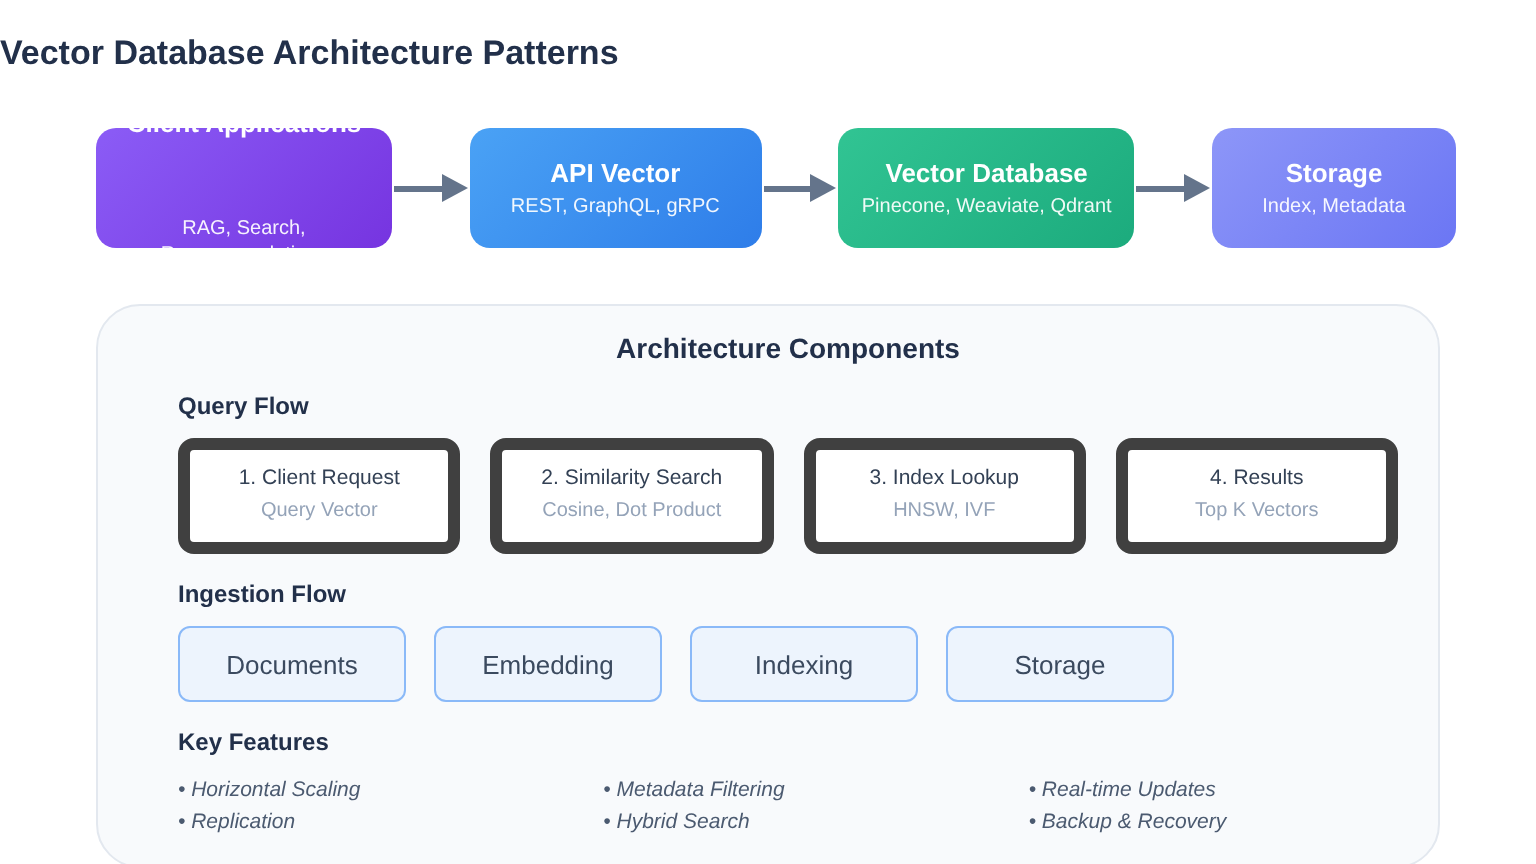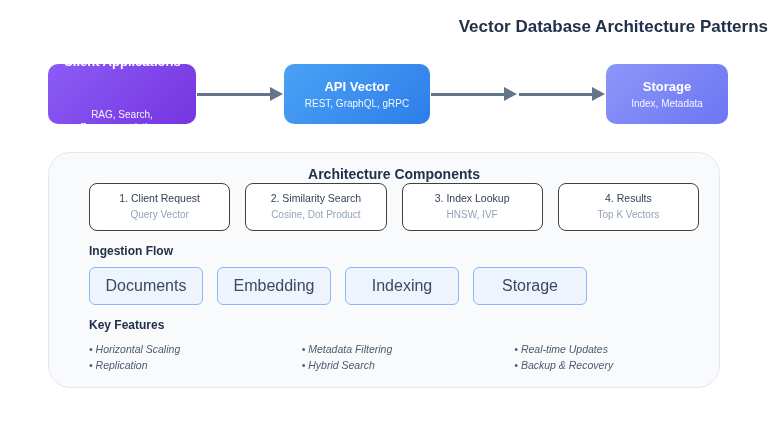--- a/index.html
+++ b/index.html
@@ -6,21 +6,21 @@
   html, body { width: 768px; height: 432px; }
   body {
     font-family: "Liberation Sans", sans-serif;
     background: #ffffff;
     color: #1e293b;
     overflow: hidden;
   }
   .page { width: 768px; height: 432px; padding-top: 16px; }
 
   .page-title {
-    text-align: right;
+    text-align: left;
     font-size: 17px;
     font-weight: bold;
     color: #22304a;
     line-height: 22px;
   }
 
   
   .flow {
     display: flex;
     align-items: center;
@@ -75,39 +75,39 @@
     color: #22304a;
     line-height: 15px;
     margin-top: 13px;
     margin-bottom: 8px;
   }
 
   .cards { display: flex; gap: 15px; }
   .card {
     flex: 1;
     background: #ffffff;
-    border: 1px solid #404040;
+    border: 6px solid #404040;
     border-radius: 8px;
     text-align: center;
     padding: 8px 4px 9px 4px;
   }
   .card-l1 { font-size: 10.5px; color: #334155; line-height: 13px; }
   .card-l2 { font-size: 10px; color: #94a3b8; line-height: 12px; margin-top: 4px; }
 
   .stages { display: flex; gap: 14px; }
   .stage {
     width: 114px;
     height: 38px;
     background: #edf4fd;
     border: 1.5px solid #8ab9f8;
     border-radius: 6px;
     display: flex;
     align-items: center;
     justify-content: center;
-    font-size: 16px;
+    font-size: 13px;
     color: #3b4a5f;
   }
 
   .features { display: grid; grid-template-columns: 1fr 1fr 1fr; column-gap: 28px; font-style: italic; }
   .feature-col { display: flex; flex-direction: column; }
   .feature { font-size: 10.5px; color: #4b5a70; line-height: 16px; }
   .feature::before { content: "• "; color: #4b5a70; }
 </style>
 </head>
 <body>
@@ -131,37 +131,42 @@
     <div class="node node-w2" style="background: linear-gradient(135deg, rgb(74, 162, 245), rgb(46, 125, 233));">
       <div class="node-title">API Vector</div>
       <div class="node-sub">REST, GraphQL, gRPC</div>
     </div>
 
     <div class="arrow">
       <span class="shaft" style="background: rgb(100, 116, 139);"></span>
       <span class="head" style="border-left-color: rgb(100, 116, 139);"></span>
     </div>
 
+    <div class="node node-w3" style="background: linear-gradient(135deg, rgb(49, 196, 147), rgb(28, 171, 125));">
+      <div class="node-title">Vector Database</div>
+      <div class="node-sub">Pinecone, Weaviate, Qdrant</div>
+    </div>
 
     <div class="arrow">
       <span class="shaft" style="background: rgb(100, 116, 139);"></span>
       <span class="head" style="border-left-color: rgb(100, 116, 139);"></span>
     </div>
 
     <div class="node node-w4" style="background: linear-gradient(135deg, rgb(141, 150, 248), rgb(107, 118, 244));">
       <div class="node-title">Storage</div>
       <div class="node-sub">Index, Metadata</div>
     </div>
 
   </div>
 
   <div class="panel">
 
     <div class="panel-title">Architecture Components</div>
 
+    <div class="section-heading">Query Flow</div>
     <div class="cards">
       <div class="card">
         <div class="card-l1">1. Client Request</div>
         <div class="card-l2">Query Vector</div>
       </div>
       <div class="card">
         <div class="card-l1">2. Similarity Search</div>
         <div class="card-l2">Cosine, Dot Product</div>
       </div>
       <div class="card">

